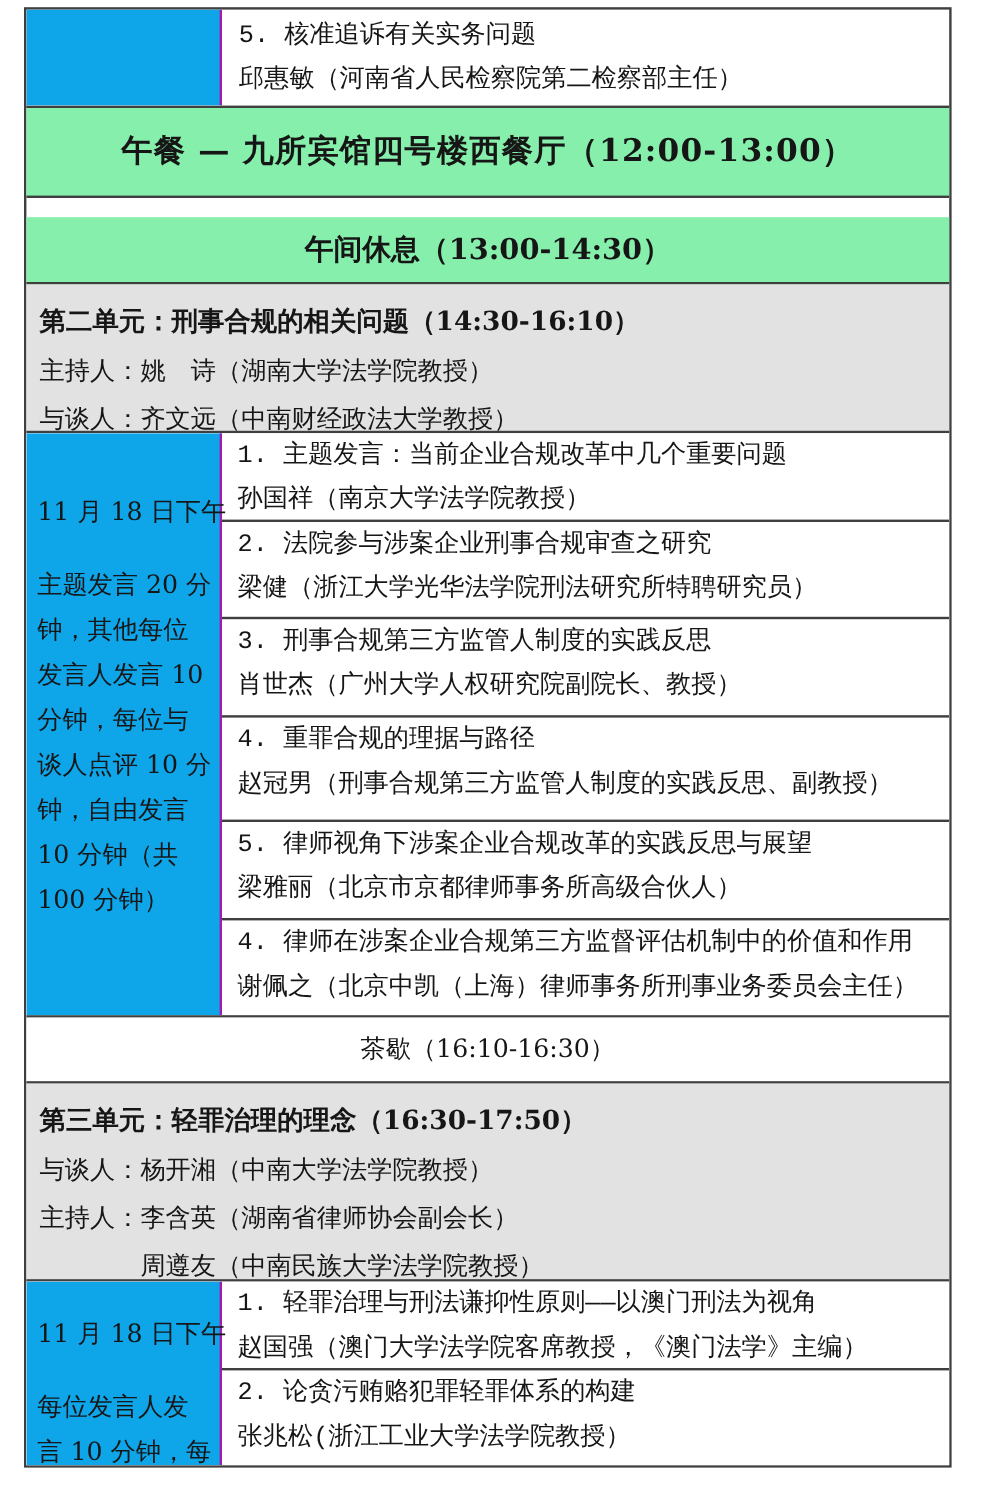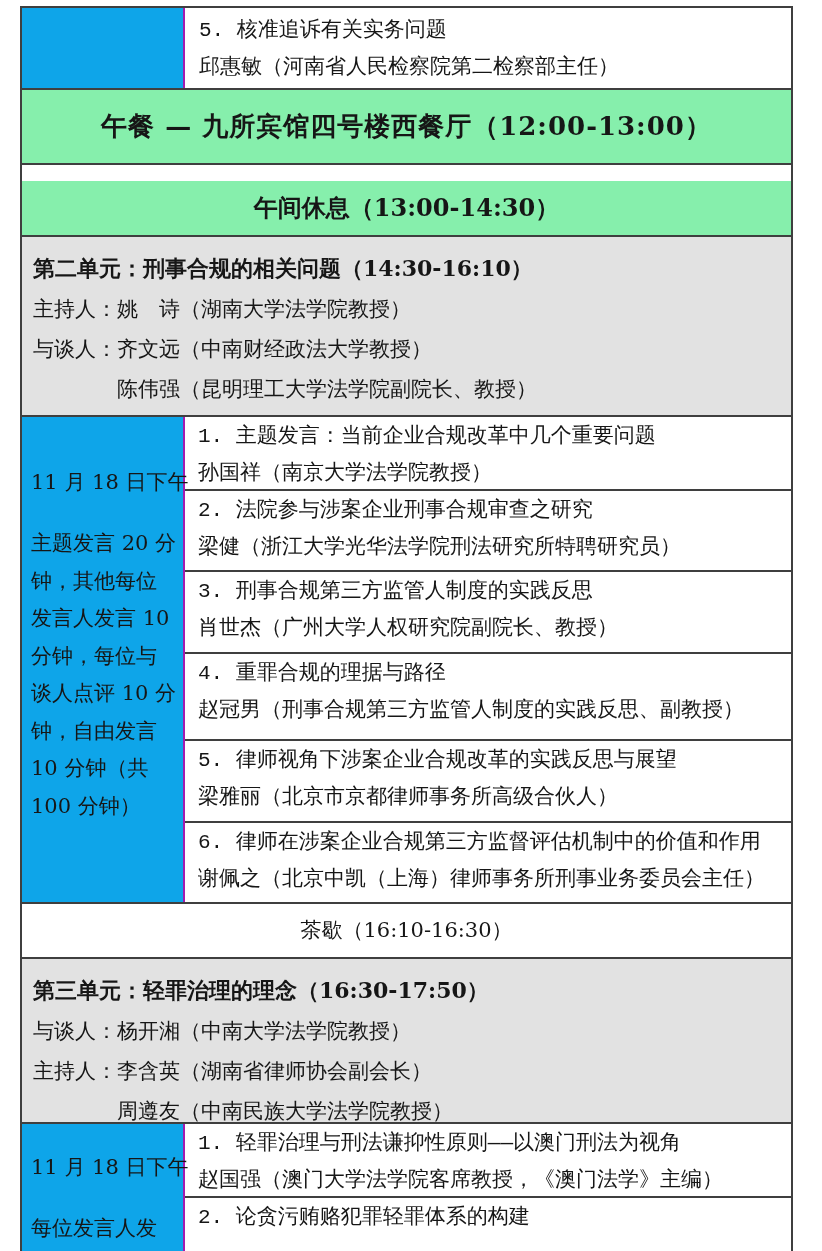--- a/index.html
+++ b/index.html
@@ -52,21 +52,21 @@
     font-weight: bold;
   }
   .lunch { height: 75px; line-height: 73px; font-size: 26px; letter-spacing: 1px; }
   .noon  { height: 56px; line-height: 54px; font-size: 24px; margin-top: 16px; }
 
   
   .unit {
     background: #e2e2e2;
     padding: 10px 6px 0 11px;
   }
-  .unitD { height: 180px; }
+  .unitD { height: 124px; }
   .unitG { height: 165px; }
   .u-title { font-size: 22px; font-weight: bold; line-height: 42px; white-space: nowrap; }
   .u-line  { font-size: 21px; line-height: 40px; white-space: nowrap; }
   .u-indent { padding-left: 84px; }
 
   
   .split { display: flex; background: #ffffff; }
   .rowE { height: 487px; }
   .rowH { height: 153px; }
   .timecell { padding: 0 6px 0 9px; font-size: 21px; }
@@ -138,21 +138,21 @@
         </div>
         <div class="sub" style="height:87px">
           <div class="line">4. 重罪合规的理据与路径</div>
           <div class="line">赵冠男（刑事合规第三方监管人制度的实践反思、副教授）</div>
         </div>
         <div class="sub" style="height:82px">
           <div class="line">5. 律师视角下涉案企业合规改革的实践反思与展望</div>
           <div class="line">梁雅丽（北京市京都律师事务所高级合伙人）</div>
         </div>
         <div class="sub last" style="height:79px">
-          <div class="line">6. 律师在涉案企业合规第三方监督评估机制中的价值和作用</div>
+          <div class="line">4. 律师在涉案企业合规第三方监督评估机制中的价值和作用</div>
           <div class="line">谢佩之（北京中凯（上海）律师事务所刑事业务委员会主任）</div>
         </div>
       </div>
     </div>
 
     <div class="row tea">茶歇（16:10-16:30）</div>
 
     <div class="row unit unitG">
       <div class="u-title">第三单元：轻罪治理的理念（16:30-17:50）</div>
       <div class="u-line">与谈人：杨开湘（中南大学法学院教授）</div>
@@ -165,18 +165,19 @@
         <div class="t-date">11 月 18 日下午</div>
         <div class="t-note">每位发言人发言 10 分钟，每</div>
       </div>
       <div class="cellR subcol">
         <div class="sub" style="height:74px">
           <div class="line">1. 轻罪治理与刑法谦抑性原则——以澳门刑法为视角</div>
           <div class="line">赵国强（澳门大学法学院客席教授，《澳门法学》主编）</div>
         </div>
         <div class="sub last" style="height:79px">
           <div class="line">2. 论贪污贿赂犯罪轻罪体系的构建</div>
+          <div class="line">张兆松(浙江工业大学法学院教授）</div>
         </div>
       </div>
     </div>
 
   </div>
 </div>
 
 </body></html>

